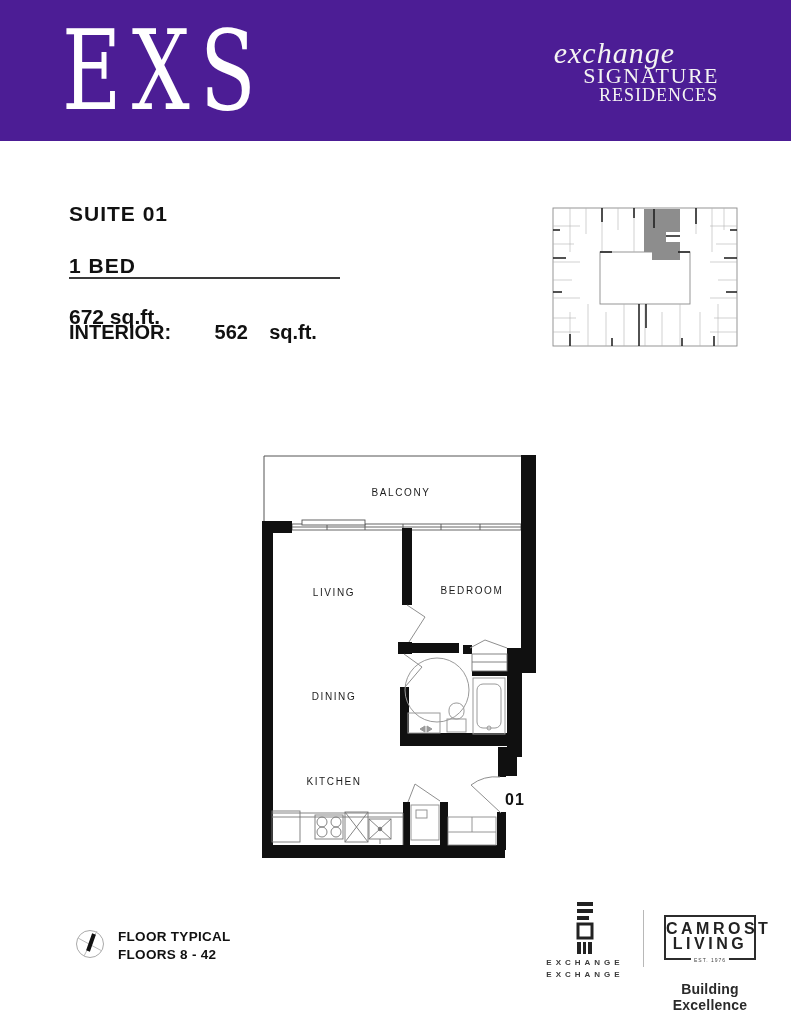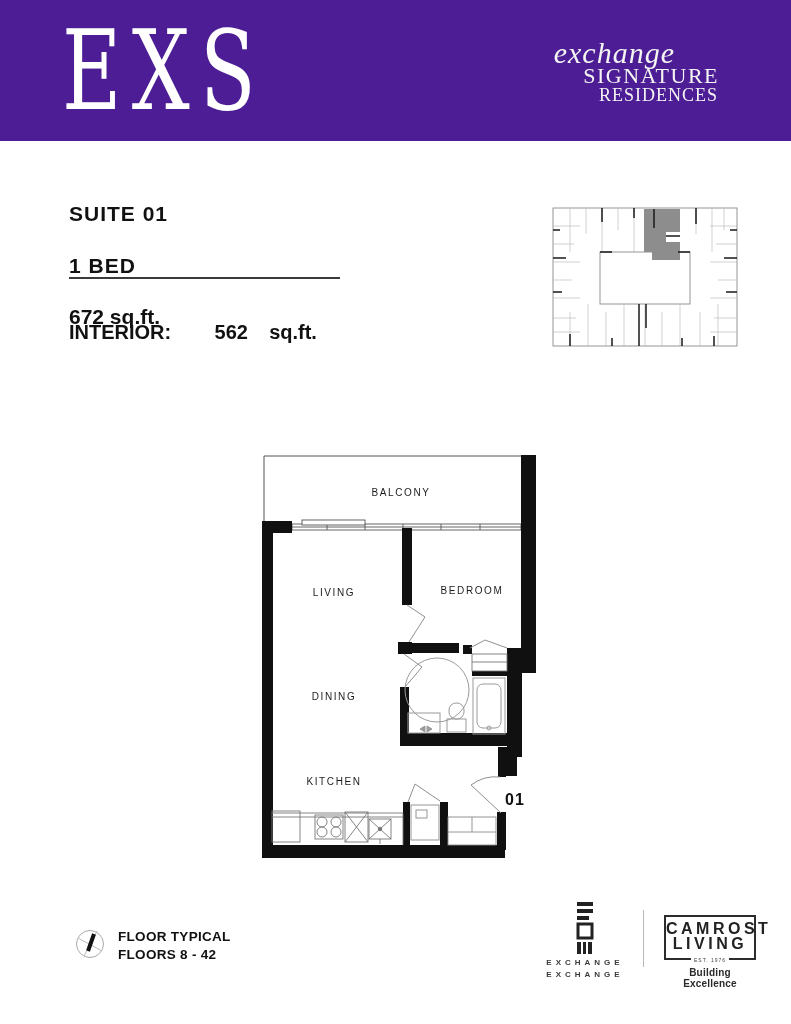--- a/index.html
+++ b/index.html
@@ -36,21 +36,21 @@
   #floor-note{position:absolute;left:118px;top:928px;font-size:13.5px;font-weight:bold;line-height:18px;letter-spacing:.3px;}
   #exd-logo{position:absolute;left:545px;top:901px;width:80px;text-align:center;}
   #exd-logo svg{display:block;margin:0 auto;}
   .exd-text{font-size:8px;letter-spacing:4px;color:#3b3b3b;margin-top:3px;font-weight:bold;}
   #footer-divider{position:absolute;left:643px;top:910px;width:1px;height:57px;background:#b8b8b8;}
   #camrost{position:absolute;left:664px;top:915px;width:92px;text-align:center;}
   #camrost-box{position:relative;border:2px solid #2c2c2c;padding:4px 0 7px 0;}
   .camrost-line{font-size:16px;font-weight:bold;letter-spacing:3.5px;color:#222;line-height:15px;}
   #camrost-est{position:absolute;bottom:-5px;left:50%;transform:translateX(-50%);
                background:#fff;font-size:5px;letter-spacing:1px;color:#444;padding:0 3px;white-space:nowrap;}
-  #camrost-tagline{margin-top:7px;font-size:10px;font-weight:bold;color:#2a2a2a;letter-spacing:.2px;}
+  #camrost-tagline{margin-top:21px;font-size:14px;font-weight:bold;color:#2a2a2a;letter-spacing:.2px;}
 </style>
 </head>
 <body>
 
 <div id="page">
 
   <div id="header">
     <div id="exs-logo">EXS</div>
     <div id="brand1" class="brand-line">exchange</div>
     <div id="brand2" class="brand-line">SIGNATURE</div>

